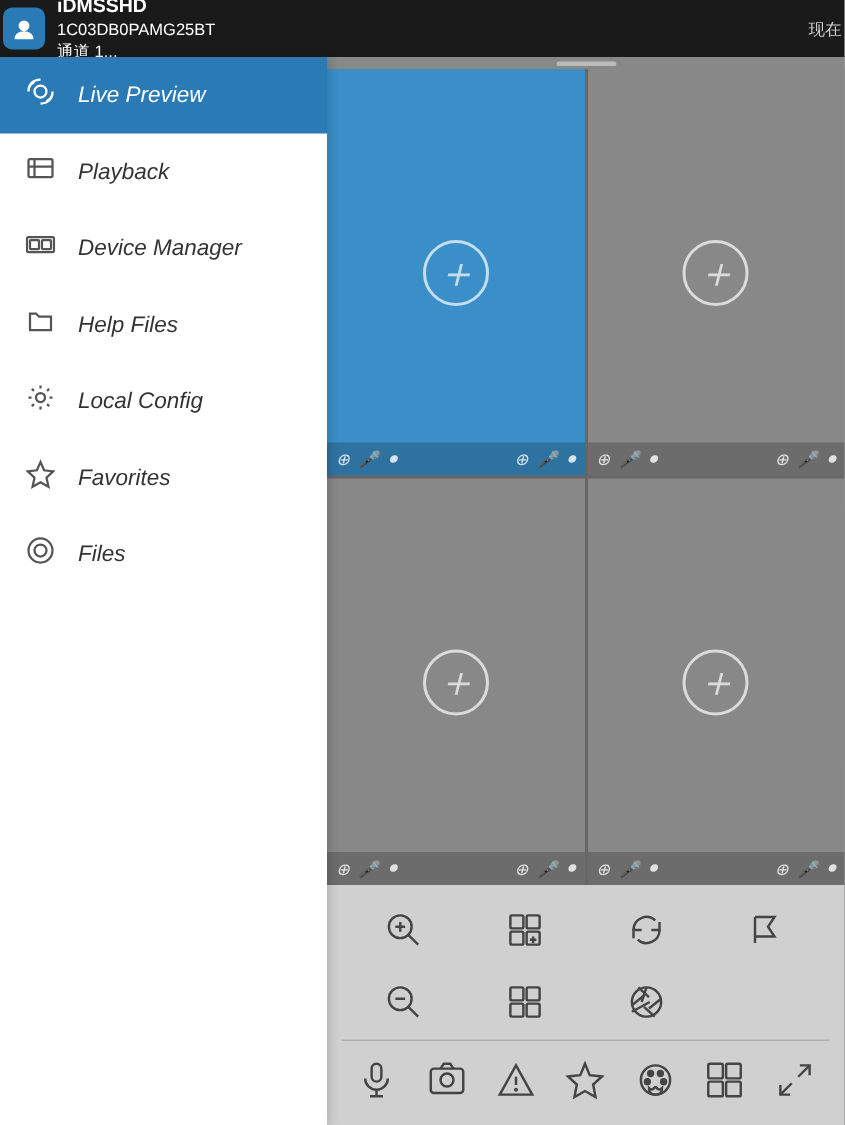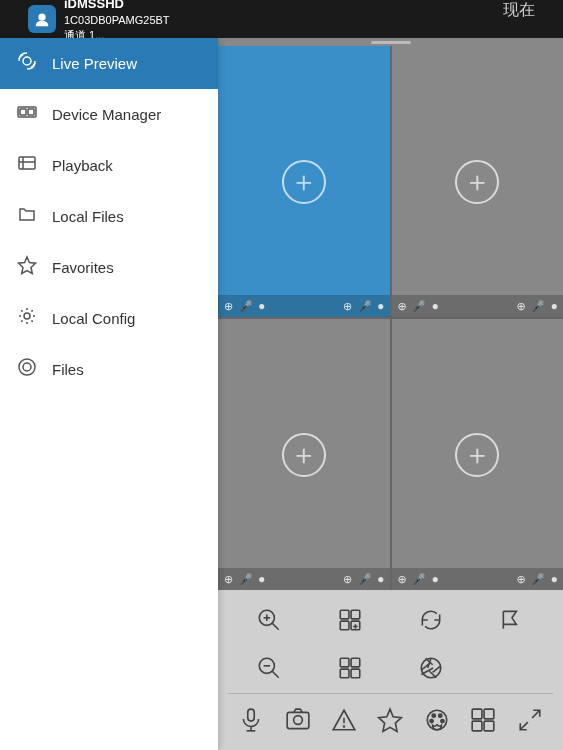--- a/index.html
+++ b/index.html
@@ -11,22 +11,23 @@
       overflow: hidden;
       position: relative;
     }
 
     
     #status-bar {
       width: 100%;
       height: 38px;
       background: #1a1a1a;
       display: flex;
+      align-items: center;
       justify-content: space-between;
-      padding: 0 28px;
+      padding: 0 2px;
       position: relative;
     }
     #status-bar .app-info {
       display: flex;
       align-items: center;
       gap: 8px;
     }
     #status-bar .app-icon {
       width: 28px;
       height: 28px;
@@ -43,28 +44,29 @@
       color: #fff;
       font-size: 11px;
       line-height: 1.4;
     }
     #status-bar .app-text .app-name {
       font-size: 13px;
       font-weight: 600;
     }
     #status-bar .status-right {
       color: #ccc;
-      font-size: 16px;
+      font-size: 11px;
     }
 
     
     #main-layout {
       display: flex;
       width: 100%;
       height: 712px;
+      font-style: italic;
     }
 
     
     #sidebar {
       width: 218px;
       background: #fff;
       flex-shrink: 0;
       padding-top: 0;
       z-index: 10;
       box-shadow: 2px 0 6px rgba(0,0,0,0.15);
@@ -246,65 +248,65 @@
           <path d="M6 3.5 Q3 5 2 8"></path>
           <path d="M14 16.5 Q17 15 18 12"></path>
         </svg>
       </span>
       <span class="item-label">Live Preview</span>
     </div>
 
     <div class="sidebar-item">
       <span class="item-icon">
         <svg width="20" height="20" viewBox="0 0 20 20" fill="none" stroke="#555" stroke-width="1.5">
+          <rect x="2" y="4" width="16" height="12" rx="1"></rect>
+          <line x1="6" y1="4" x2="6" y2="16"></line>
+          <line x1="2" y1="9" x2="18" y2="9"></line>
+        </svg>
+      </span>
+      <span class="item-label">Playback</span>
+    </div>
+
+    <div class="sidebar-item">
+      <span class="item-icon">
+        <svg width="20" height="20" viewBox="0 0 20 20" fill="none" stroke="#555" stroke-width="1.5">
           <rect x="1" y="5" width="18" height="10" rx="1"></rect>
           <rect x="3" y="7" width="6" height="6" rx="0.5"></rect>
           <rect x="11" y="7" width="6" height="6" rx="0.5"></rect>
         </svg>
       </span>
       <span class="item-label">Device Manager</span>
     </div>
 
     <div class="sidebar-item">
       <span class="item-icon">
         <svg width="20" height="20" viewBox="0 0 20 20" fill="none" stroke="#555" stroke-width="1.5">
-          <rect x="2" y="4" width="16" height="12" rx="1"></rect>
-          <line x1="6" y1="4" x2="6" y2="16"></line>
-          <line x1="2" y1="9" x2="18" y2="9"></line>
-        </svg>
-      </span>
-      <span class="item-label">Playback</span>
-    </div>
-
-    <div class="sidebar-item">
-      <span class="item-icon">
-        <svg width="20" height="20" viewBox="0 0 20 20" fill="none" stroke="#555" stroke-width="1.5">
           <path d="M3 5 L3 16 L17 16 L17 7 L9 7 L7 5 Z"></path>
         </svg>
       </span>
-      <span class="item-label">Local Files</span>
-    </div>
-
-    <div class="sidebar-item">
-      <span class="item-icon">
-        <svg width="20" height="20" viewBox="0 0 20 20" fill="none" stroke="#555" stroke-width="1.5">
-          <polygon points="10,2 12.4,7.5 18.5,8.2 14,12.5 15.3,18.5 10,15.5 4.7,18.5 6,12.5 1.5,8.2 7.6,7.5"></polygon>
-        </svg>
-      </span>
-      <span class="item-label">Favorites</span>
+      <span class="item-label">Help Files</span>
     </div>
 
     <div class="sidebar-item">
       <span class="item-icon">
         <svg width="20" height="20" viewBox="0 0 20 20" fill="none" stroke="#555" stroke-width="1.5">
           <circle cx="10" cy="10" r="3"></circle>
           <path d="M10 2 L10 4 M10 16 L10 18 M2 10 L4 10 M16 10 L18 10 M4.2 4.2 L5.6 5.6 M14.4 14.4 L15.8 15.8 M4.2 15.8 L5.6 14.4 M14.4 5.6 L15.8 4.2"></path>
         </svg>
       </span>
       <span class="item-label">Local Config</span>
+    </div>
+
+    <div class="sidebar-item">
+      <span class="item-icon">
+        <svg width="20" height="20" viewBox="0 0 20 20" fill="none" stroke="#555" stroke-width="1.5">
+          <polygon points="10,2 12.4,7.5 18.5,8.2 14,12.5 15.3,18.5 10,15.5 4.7,18.5 6,12.5 1.5,8.2 7.6,7.5"></polygon>
+        </svg>
+      </span>
+      <span class="item-label">Favorites</span>
     </div>
 
     <div class="sidebar-item">
       <span class="item-icon">
         <svg width="20" height="20" viewBox="0 0 20 20" fill="none" stroke="#555" stroke-width="1.5">
           <circle cx="10" cy="10" r="8"></circle>
           <circle cx="10" cy="10" r="4"></circle>
         </svg>
       </span>
       <span class="item-label">Files</span>

